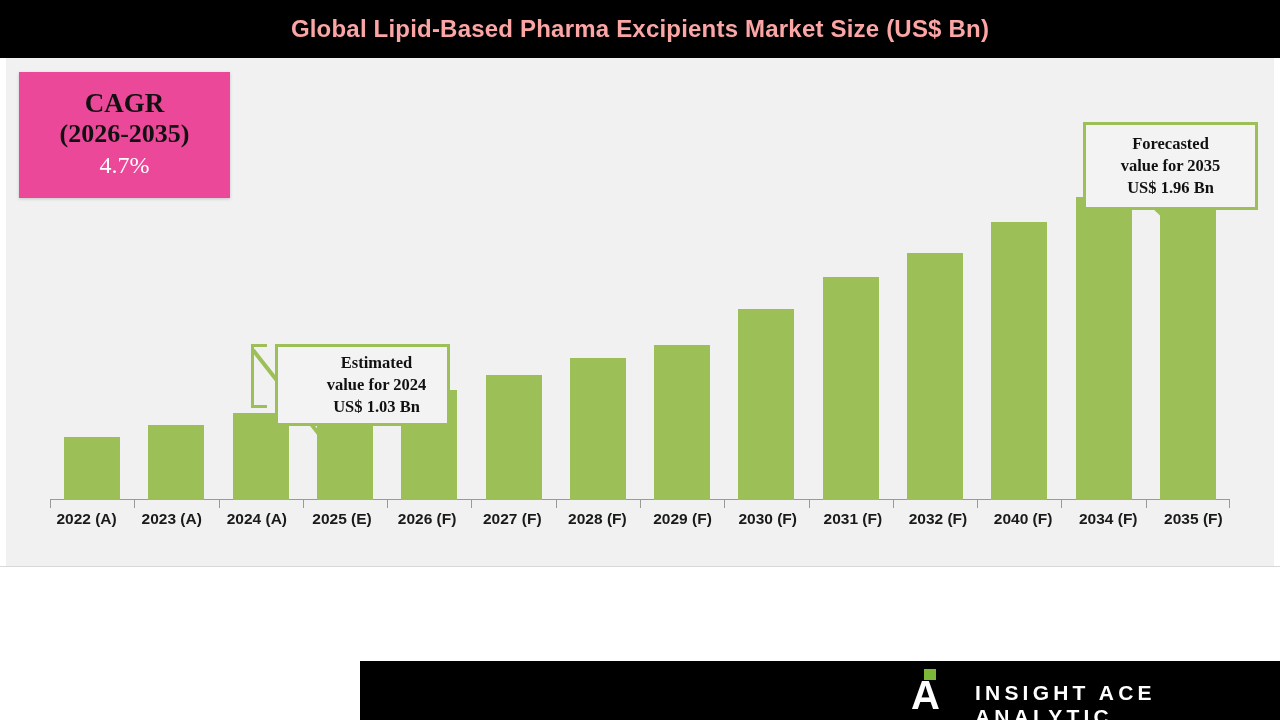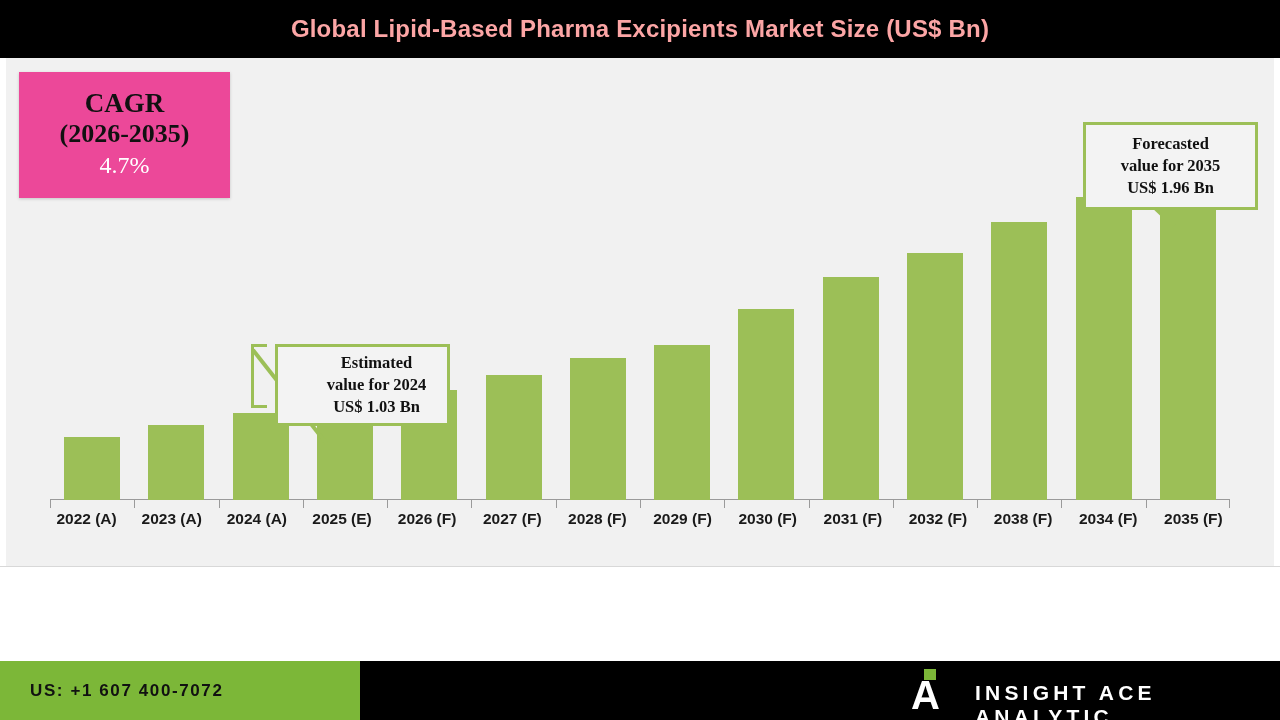--- a/index.html
+++ b/index.html
@@ -211,21 +211,21 @@
         <div class="xl">2023 (A)</div>
         <div class="xl">2024 (A)</div>
         <div class="xl">2025 (E)</div>
         <div class="xl">2026 (F)</div>
         <div class="xl">2027 (F)</div>
         <div class="xl">2028 (F)</div>
         <div class="xl">2029 (F)</div>
         <div class="xl">2030 (F)</div>
         <div class="xl">2031 (F)</div>
         <div class="xl">2032 (F)</div>
-        <div class="xl">2038 (F)</div>
+        <div class="xl">2040 (F)</div>
         <div class="xl">2034 (F)</div>
         <div class="xl">2035 (F)</div>
       </div>
 
     <div class="cagr-box" style="top:14px;">
       <div class="l1">CAGR</div>
       <div class="l2">(2026-2035)</div>
       <div class="l3">4.7%</div>
     </div>
 
@@ -263,23 +263,20 @@
     
 
     
 
     
 
     
   </div>
 
   <div class="bottom">
-    <div class="bottom-green">
-      <span class="phone">US: +1 607 400-7072</span>
-    </div>
     <div class="bottom-black">
       <span class="brand-mark">
         <span class="sq"></span>
         <span class="a-glyph">A</span>
       </span>
       <span class="brand-text">INSIGHT ACE ANALYTIC</span>
     </div>
   </div>
 
 </div>

